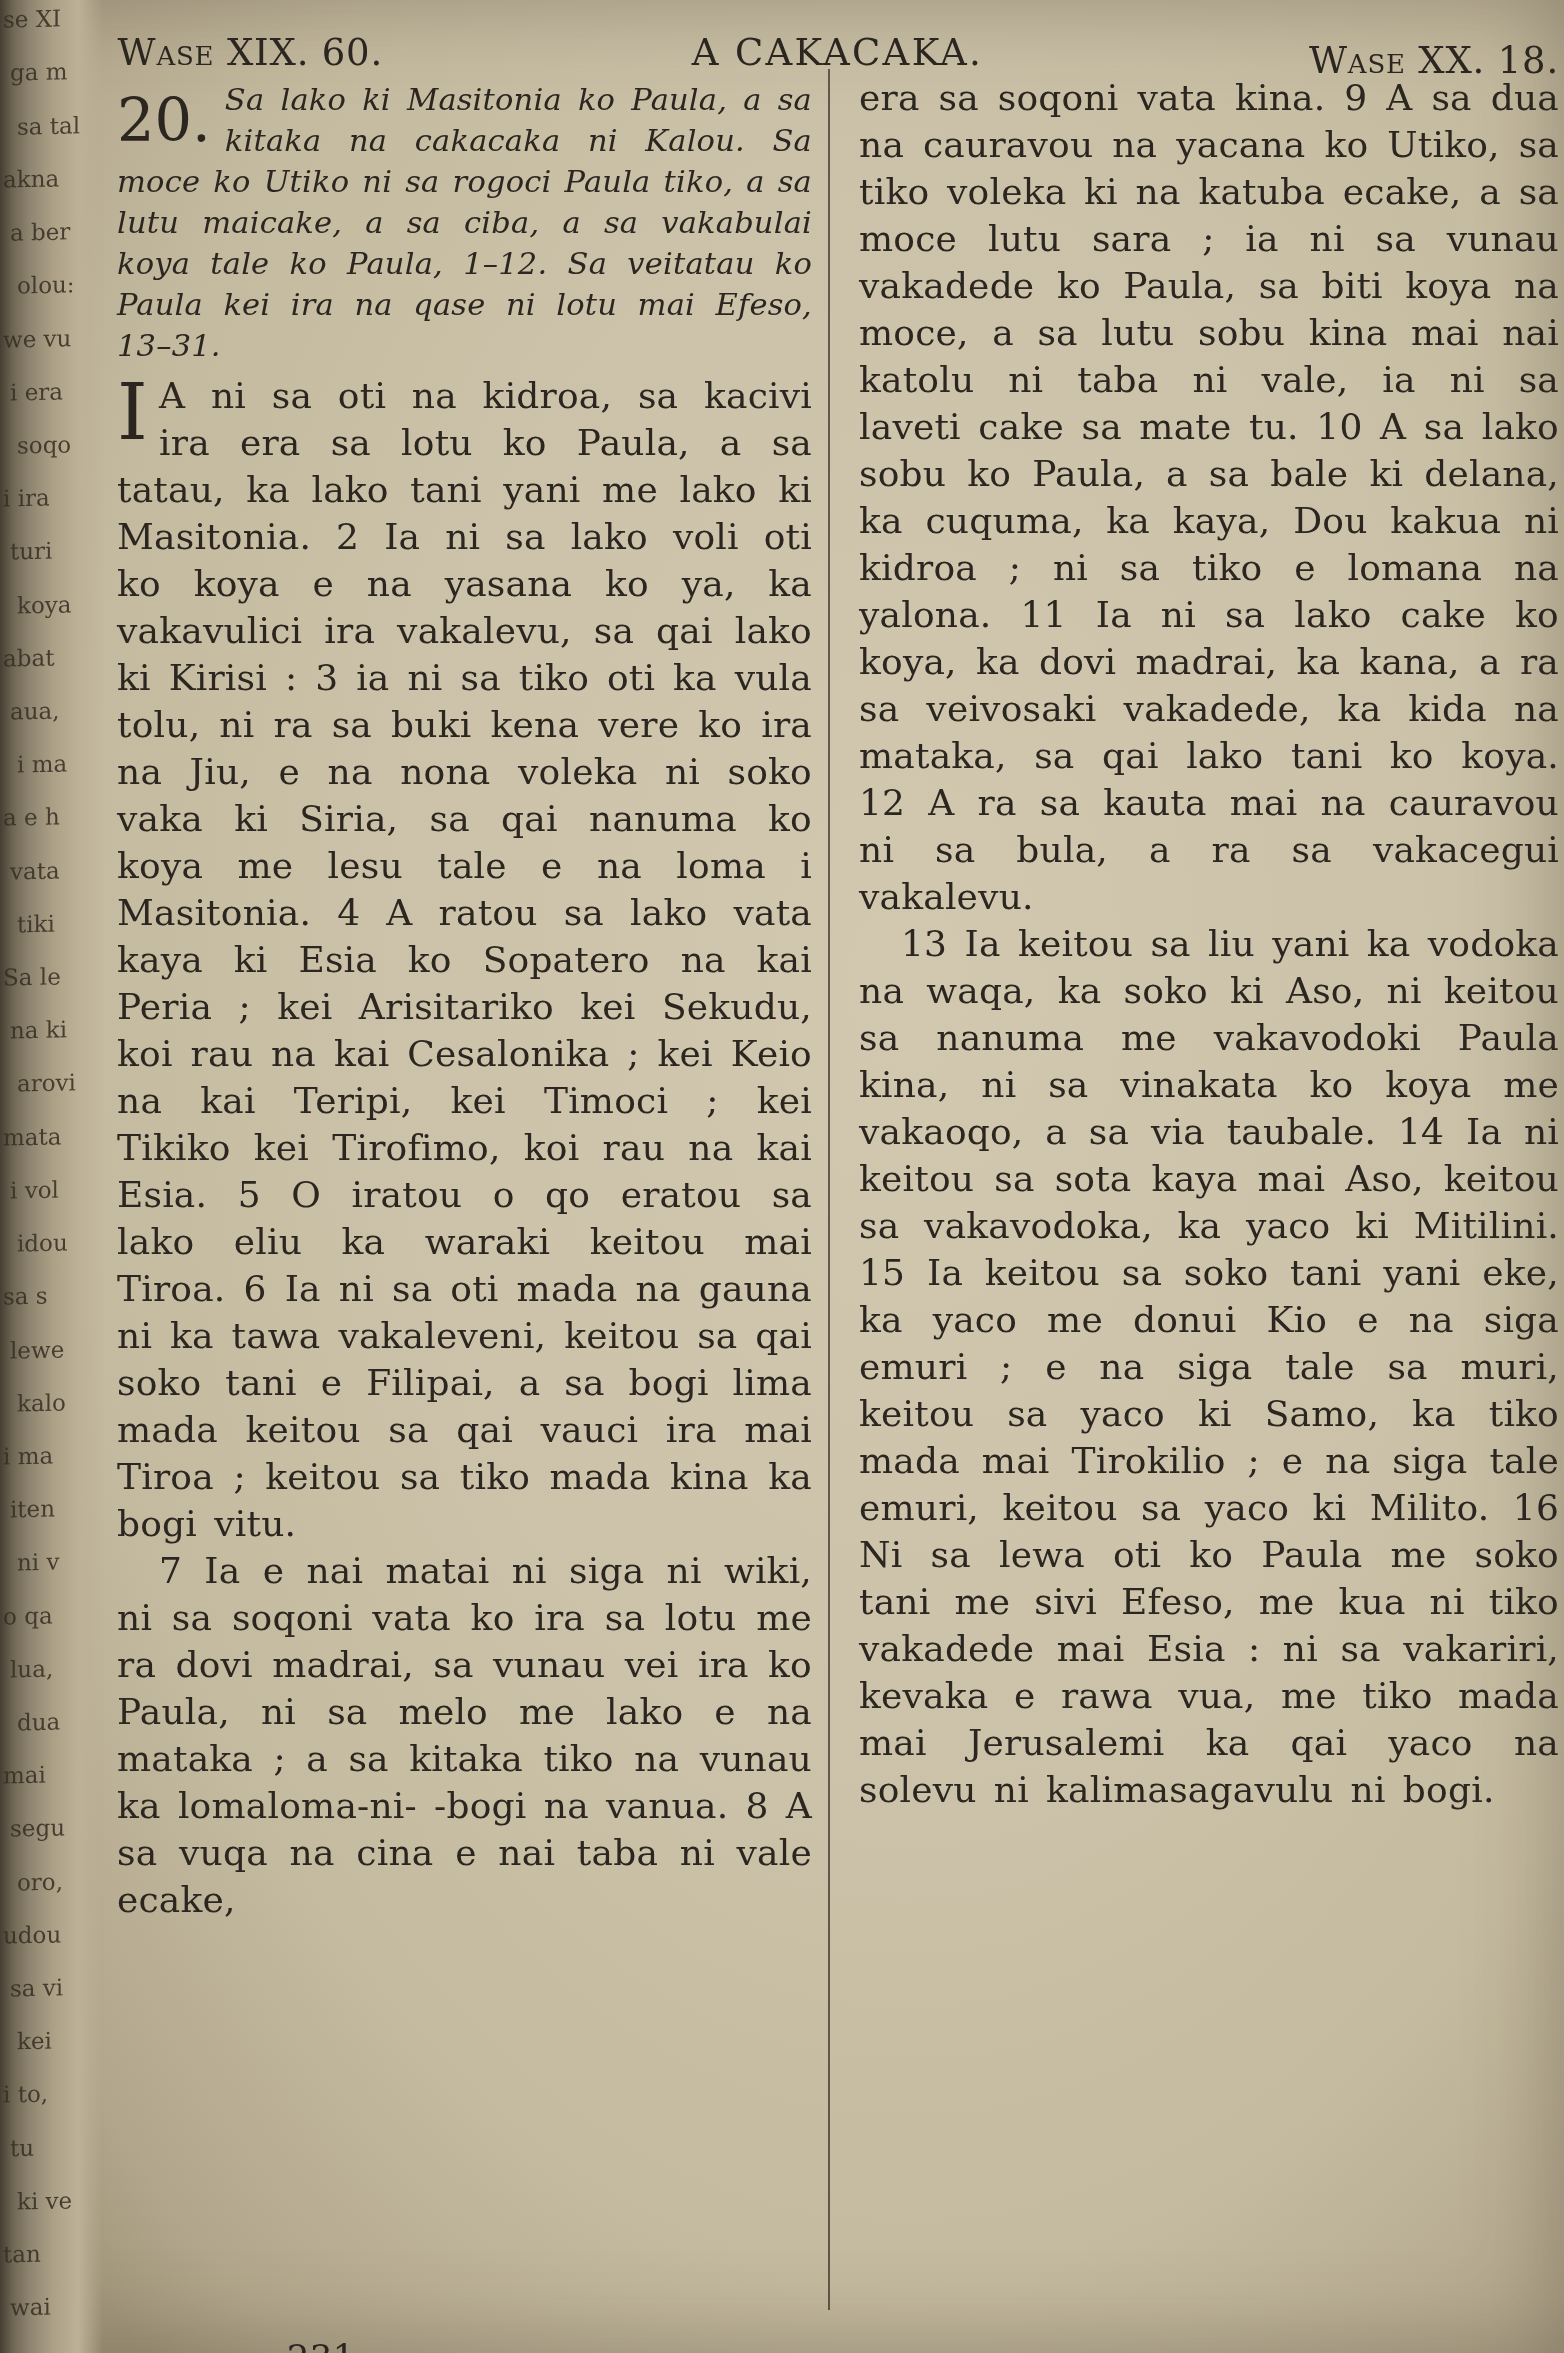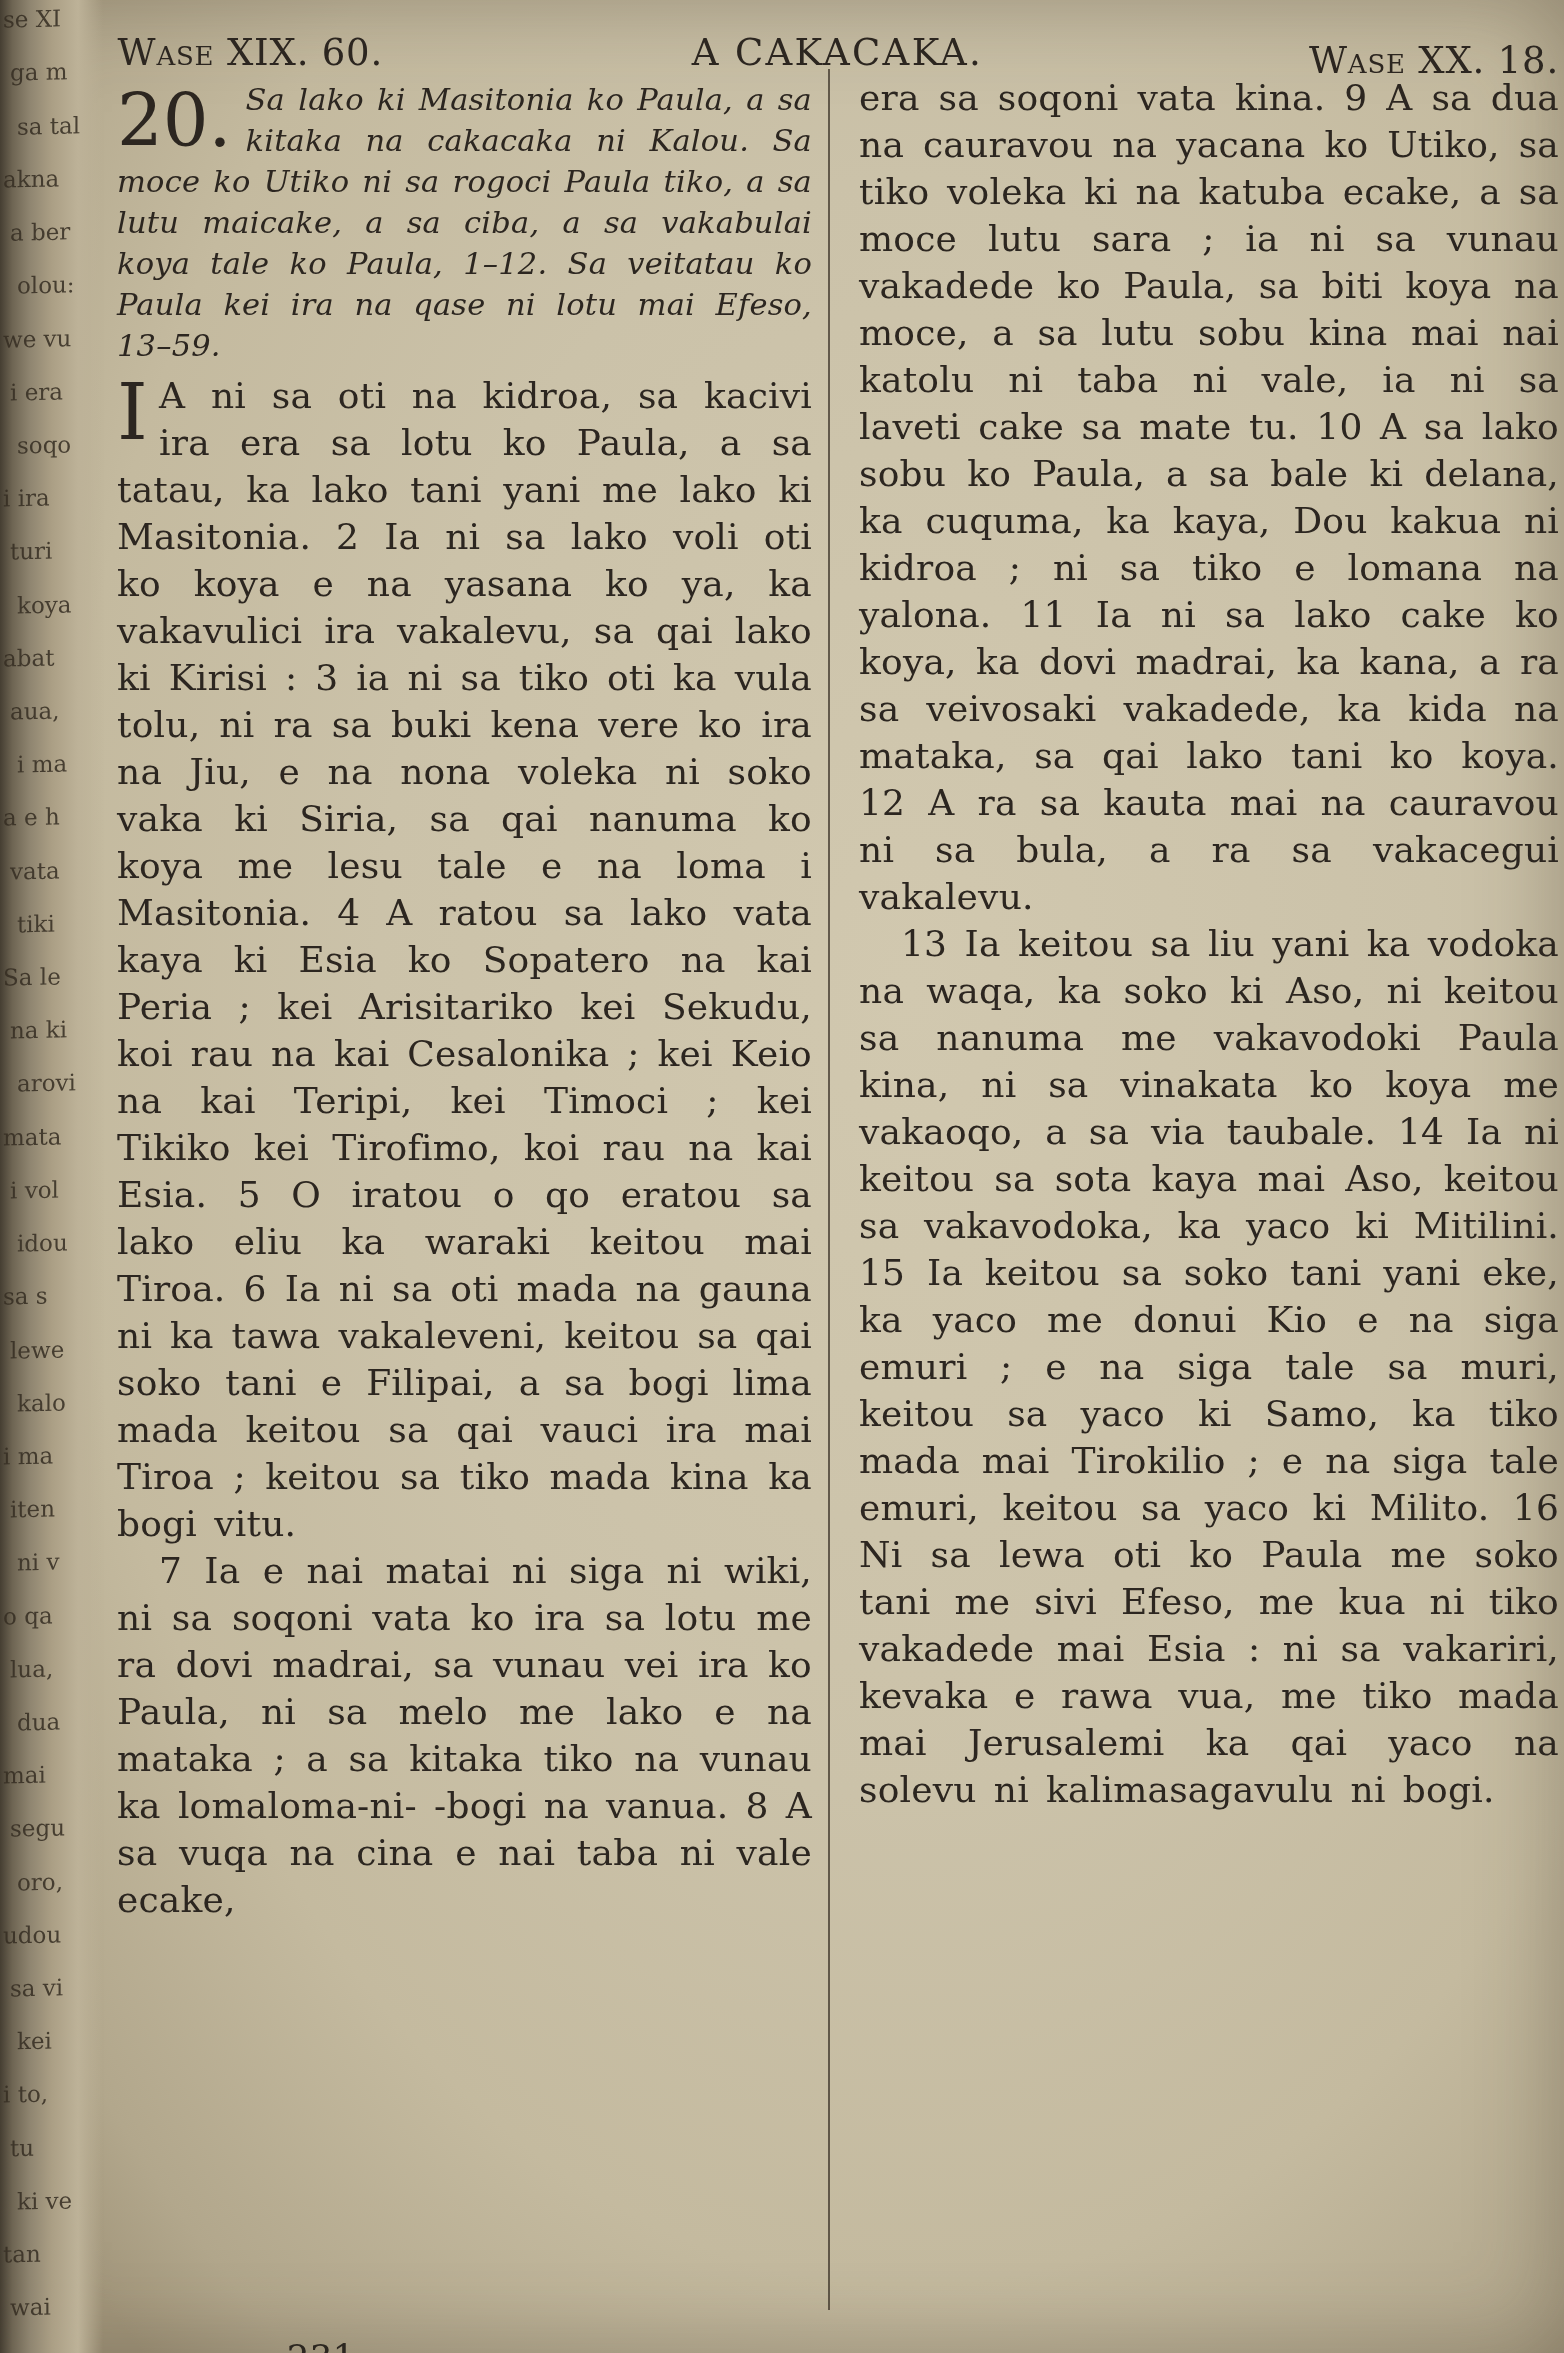--- a/index.html
+++ b/index.html
@@ -39,21 +39,21 @@
   }
   .col-left { left: 117px; width: 695px; }
   .col-right { left: 859px; width: 700px; }
   .col p { margin: 0; }
   p.indent { text-indent: 42px; }
   .summary {
     font-style: italic; font-size: 30.5px; line-height: 41px;
     word-spacing: 2.3px; letter-spacing: 0.2px; padding: 4.7px 0 6.3px;
   }
   .chapter-num {
-    float: left; font-style: normal; font-size: 72px; line-height: 72px;
+    float: left; font-style: normal; font-size: 59px; line-height: 72px;
     padding: 6.3px 14px 0 0; letter-spacing: 0;
   }
   .drop-cap {
     float: left; font-size: 78px; line-height: 70px;
     padding: 4.7px 11px 0 0;
   }
   .divider {
     position: absolute; left: 828px; top: 69px; width: 2.3px; height: 2241px;
     background: rgba(52,44,34,.7);
   }
@@ -111,21 +111,21 @@
       <span class="edge-frag" style="top: 2294px; left: 10.2px;">wai</span>
     </div>
 
   <div class="header">
     <span class="running-head left">Wase XIX. 60.</span>
     <span class="running-head center">A CAKACAKA.</span>
     <span class="running-head right">Wase XX. 18.</span>
   </div>
 
   <div class="col col-left">
-    <p class="summary"><span class="chapter-num">20.</span><span>Sa lako ki Masitonia ko Paula, a sa kitaka na cakacaka ni Kalou. Sa moce ko Utiko ni sa rogoci Paula tiko, a sa lutu maicake, a sa ciba, a sa vakabulai koya tale ko Paula, 1–12. Sa veitatau ko Paula kei ira na qase ni lotu mai Efeso, 13–59.</span></p>
+    <p class="summary"><span class="chapter-num">20.</span><span>Sa lako ki Masitonia ko Paula, a sa kitaka na cakacaka ni Kalou. Sa moce ko Utiko ni sa rogoci Paula tiko, a sa lutu maicake, a sa ciba, a sa vakabulai koya tale ko Paula, 1–12. Sa veitatau ko Paula kei ira na qase ni lotu mai Efeso, 13–31.</span></p>
     <p class="noindent"><span class="drop-cap">I</span><span>A ni sa oti na kidroa, sa kacivi ira era sa lotu ko Paula, a sa tatau, ka lako tani yani me lako ki Masitonia. 2 Ia ni sa lako voli oti ko koya e na yasana ko ya, ka vakavulici ira vakalevu, sa qai lako ki Kirisi : 3 ia ni sa tiko oti ka vula tolu, ni ra sa buki kena vere ko ira na Jiu, e na nona voleka ni soko vaka ki Siria, sa qai nanuma ko koya me lesu tale e na loma i Masitonia. 4 A ratou sa lako vata kaya ki Esia ko Sopatero na kai Peria ; kei Arisitariko kei Sekudu, koi rau na kai Cesalonika ; kei Keio na kai Teripi, kei Timoci ; kei Tikiko kei Tirofimo, koi rau na kai Esia. 5 O iratou o qo eratou sa lako eliu ka waraki keitou mai Tiroa. 6 Ia ni sa oti mada na gauna ni ka tawa vakaleveni, keitou sa qai soko tani e Filipai, a sa bogi lima mada keitou sa qai vauci ira mai Tiroa ; keitou sa tiko mada kina ka bogi vitu.</span></p>
     <p class="indent">7 Ia e nai matai ni siga ni wiki, ni sa soqoni vata ko ira sa lotu me ra dovi madrai, sa vunau vei ira ko Paula, ni sa melo me lako e na mataka ; a sa kitaka tiko na vunau ka lomaloma-ni- -bogi na vanua. 8 A sa vuqa na cina e nai taba ni vale ecake,</p>
   </div>
 
   <div class="divider"></div>
 
   <div class="col col-right">
     <p class="noindent">era sa soqoni vata kina. 9 A sa dua na cauravou na yacana ko Utiko, sa tiko voleka ki na katuba ecake, a sa moce lutu sara ; ia ni sa vunau vakadede ko Paula, sa biti koya na moce, a sa lutu sobu kina mai nai katolu ni taba ni vale, ia ni sa laveti cake sa mate tu. 10 A sa lako sobu ko Paula, a sa bale ki delana, ka cuquma, ka kaya, Dou kakua ni kidroa ; ni sa tiko e lomana na yalona. 11 Ia ni sa lako cake ko koya, ka dovi madrai, ka kana, a ra sa veivosaki vakadede, ka kida na mataka, sa qai lako tani ko koya. 12 A ra sa kauta mai na cauravou ni sa bula, a ra sa vakacegui vakalevu.</p>
     <p class="indent">13 Ia keitou sa liu yani ka vodoka na waqa, ka soko ki Aso, ni keitou sa nanuma me vakavodoki Paula kina, ni sa vinakata ko koya me vakaoqo, a sa via taubale. 14 Ia ni keitou sa sota kaya mai Aso, keitou sa vakavodoka, ka yaco ki Mitilini. 15 Ia keitou sa soko tani yani eke, ka yaco me donui Kio e na siga emuri ; e na siga tale sa muri, keitou sa yaco ki Samo, ka tiko mada mai Tirokilio ; e na siga tale emuri, keitou sa yaco ki Milito. 16 Ni sa lewa oti ko Paula me soko tani me sivi Efeso, me kua ni tiko vakadede mai Esia : ni sa vakariri, kevaka e rawa vua, me tiko mada mai Jerusalemi ka qai yaco na solevu ni kalimasagavulu ni bogi.</p>
   </div>

